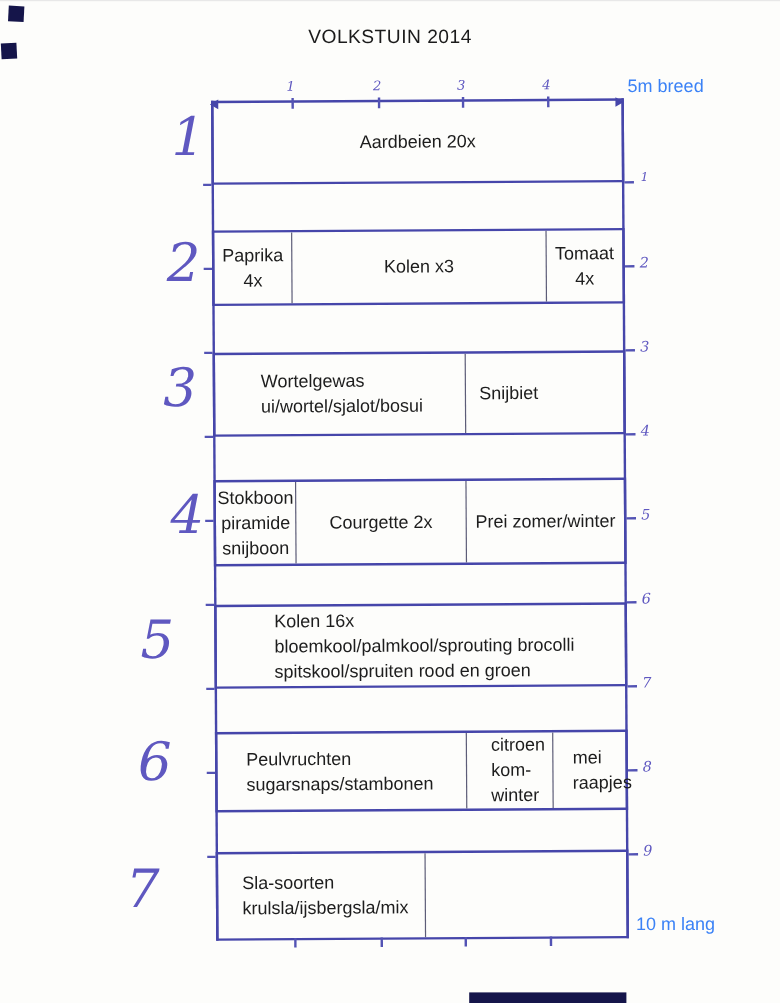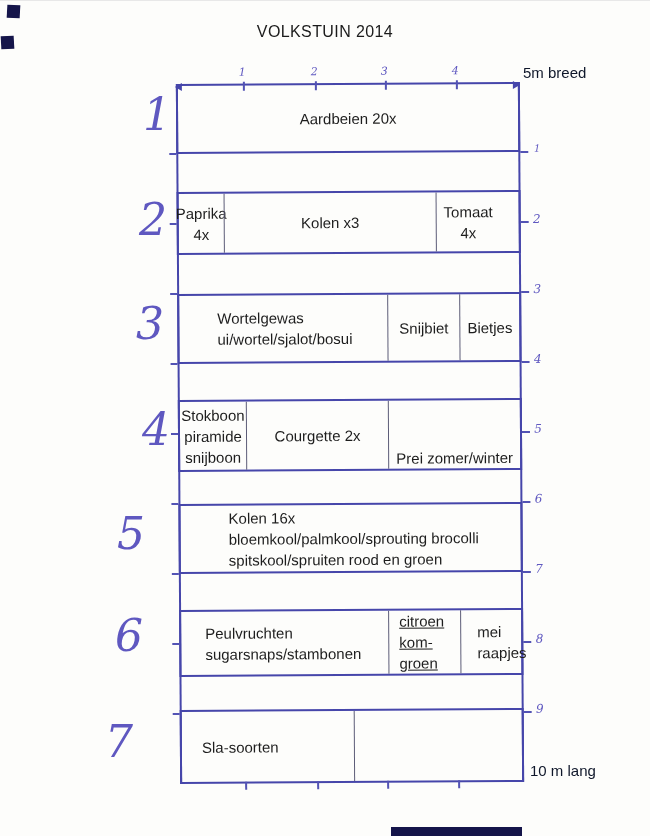--- a/index.html
+++ b/index.html
@@ -38,21 +38,21 @@
   .tick-v{position:absolute;width:2px;height:9px;top:-4px;background:#5353b4;}
   .tick-vb{position:absolute;width:2px;height:8px;bottom:-8px;background:#5353b4;}
   .stub-r{position:absolute;right:-8px;width:8px;height:2px;background:#5353b4;}
   .stub-l{position:absolute;left:-7px;width:7px;height:2px;background:#5353b4;}
   .hand{
     font-family:"DejaVu Serif",serif;font-style:italic;color:#5f58c0;
   }
   .m-top{position:absolute;top:-20px;font-size:11px;}
   .m-right{position:absolute;right:-20px;font-size:12px;}
   .bed-num{position:absolute;font-size:44px;line-height:44px;}
-  .dim-label{position:absolute;font-size:15px;color:#0f172a;white-space:nowrap;}
+  .dim-label{position:absolute;font-size:15px;color:#3b82f6;white-space:nowrap;}
   
   .arrow-left{
     position:absolute;left:-3px;top:-3px;width:0;height:0;
     border-top:4px solid transparent;border-bottom:4px solid transparent;
     border-right:7px solid #4646aa;
   }
   .arrow-right{
     position:absolute;right:-2px;top:-3px;width:0;height:0;
     border-top:4px solid transparent;border-bottom:4px solid transparent;
     border-left:7px solid #4646aa;
@@ -100,87 +100,85 @@
       <div class="tick-v" style="left:137px;"></div>
       <div class="tick-v" style="left:207px;"></div>
       <div class="tick-v" style="left:278px;"></div>
       <div class="hand m-top" style="left:61px;">1</div>
       <div class="hand m-top" style="left:133px;">2</div>
       <div class="hand m-top" style="left:203px;">3</div>
       <div class="hand m-top" style="left:274px;">4</div>
     </div>
 
     <div class="bed" style="top:108px;height:63px;">
-      <div class="cell c" style="width:45px;">
+      <div class="cell c" style="width:64px;">
         <div class="ln">Paprika</div>
         <div class="ln">4x</div>
       </div>
       <div class="cell c" style="width:212px;">
         <div class="ln">Kolen x3</div>
       </div>
       <div class="cell c" style="width:64px;">
         <div class="ln">Tomaat</div>
         <div class="ln">4x</div>
       </div>
     </div>
 
     <div class="bed" style="top:210px;height:70px;">
       <div class="cell l" style="width:208px;padding-left:38px;">
         <div class="ln">Wortelgewas</div>
         <div class="ln">ui/wortel/sjalot/bosui</div>
       </div>
       <div class="cell c" style="width:72px;">
         <div class="ln">Snijbiet</div>
-      </div>
-      <div class="cell c" style="width:60px;">
-        <div class="ln">Bietjes</div>
       </div>
     </div>
 
     <div class="bed" style="top:316px;height:72px;">
       <div class="cell c" style="width:66px;">
         <div class="ln">Stokboon</div>
         <div class="ln">piramide</div>
         <div class="ln">snijboon</div>
       </div>
       <div class="cell c" style="width:142px;">
         <div class="ln">Courgette 2x</div>
       </div>
-      <div class="cell c" style="width:132px;justify-content:flex-end;">
+      <div class="cell c" style="width:132px;">
         <div class="ln">Prei zomer/winter</div>
       </div>
     </div>
 
     <div class="bed" style="top:420px;height:70px;">
       <div class="cell l" style="width:340px;padding-left:48px;">
         <div class="ln">Kolen 16x</div>
         <div class="ln">bloemkool/palmkool/sprouting brocolli</div>
         <div class="ln">spitskool/spruiten rood en groen</div>
       </div>
     </div>
 
     <div class="bed" style="top:526px;height:67px;">
       <div class="cell l" style="width:207px;padding-left:24px;">
         <div class="ln">Peulvruchten</div>
         <div class="ln">sugarsnaps/stambonen</div>
       </div>
-      <div class="cell l" style="width:72px;padding-left:10px;text-decoration:underline;">
+      <div class="cell l" style="width:72px;padding-left:20px;">
         <div class="ln">citroen</div>
         <div class="ln">kom-</div>
-        <div class="ln">groen</div>
+        <div class="ln">winter</div>
       </div>
       <div class="cell l" style="width:61px;padding-left:16px;">
         <div class="ln">mei</div>
         <div class="ln">raapjes</div>
       </div>
     </div>
 
     <div class="bed" style="top:626px;height:74px;">
       <div class="cell l" style="width:172px;padding-left:20px;">
         <div class="ln">Sla-soorten</div>
+        <div class="ln">krulsla/ijsbergsla/mix</div>
       </div>
       <div class="cell l" style="width:168px;padding-left:28px;">
       </div>
 
       <div class="tick-vb" style="left:63px;"></div>
       <div class="tick-vb" style="left:135px;"></div>
       <div class="tick-vb" style="left:205px;"></div>
       <div class="tick-vb" style="left:276px;"></div>
     </div>
 

